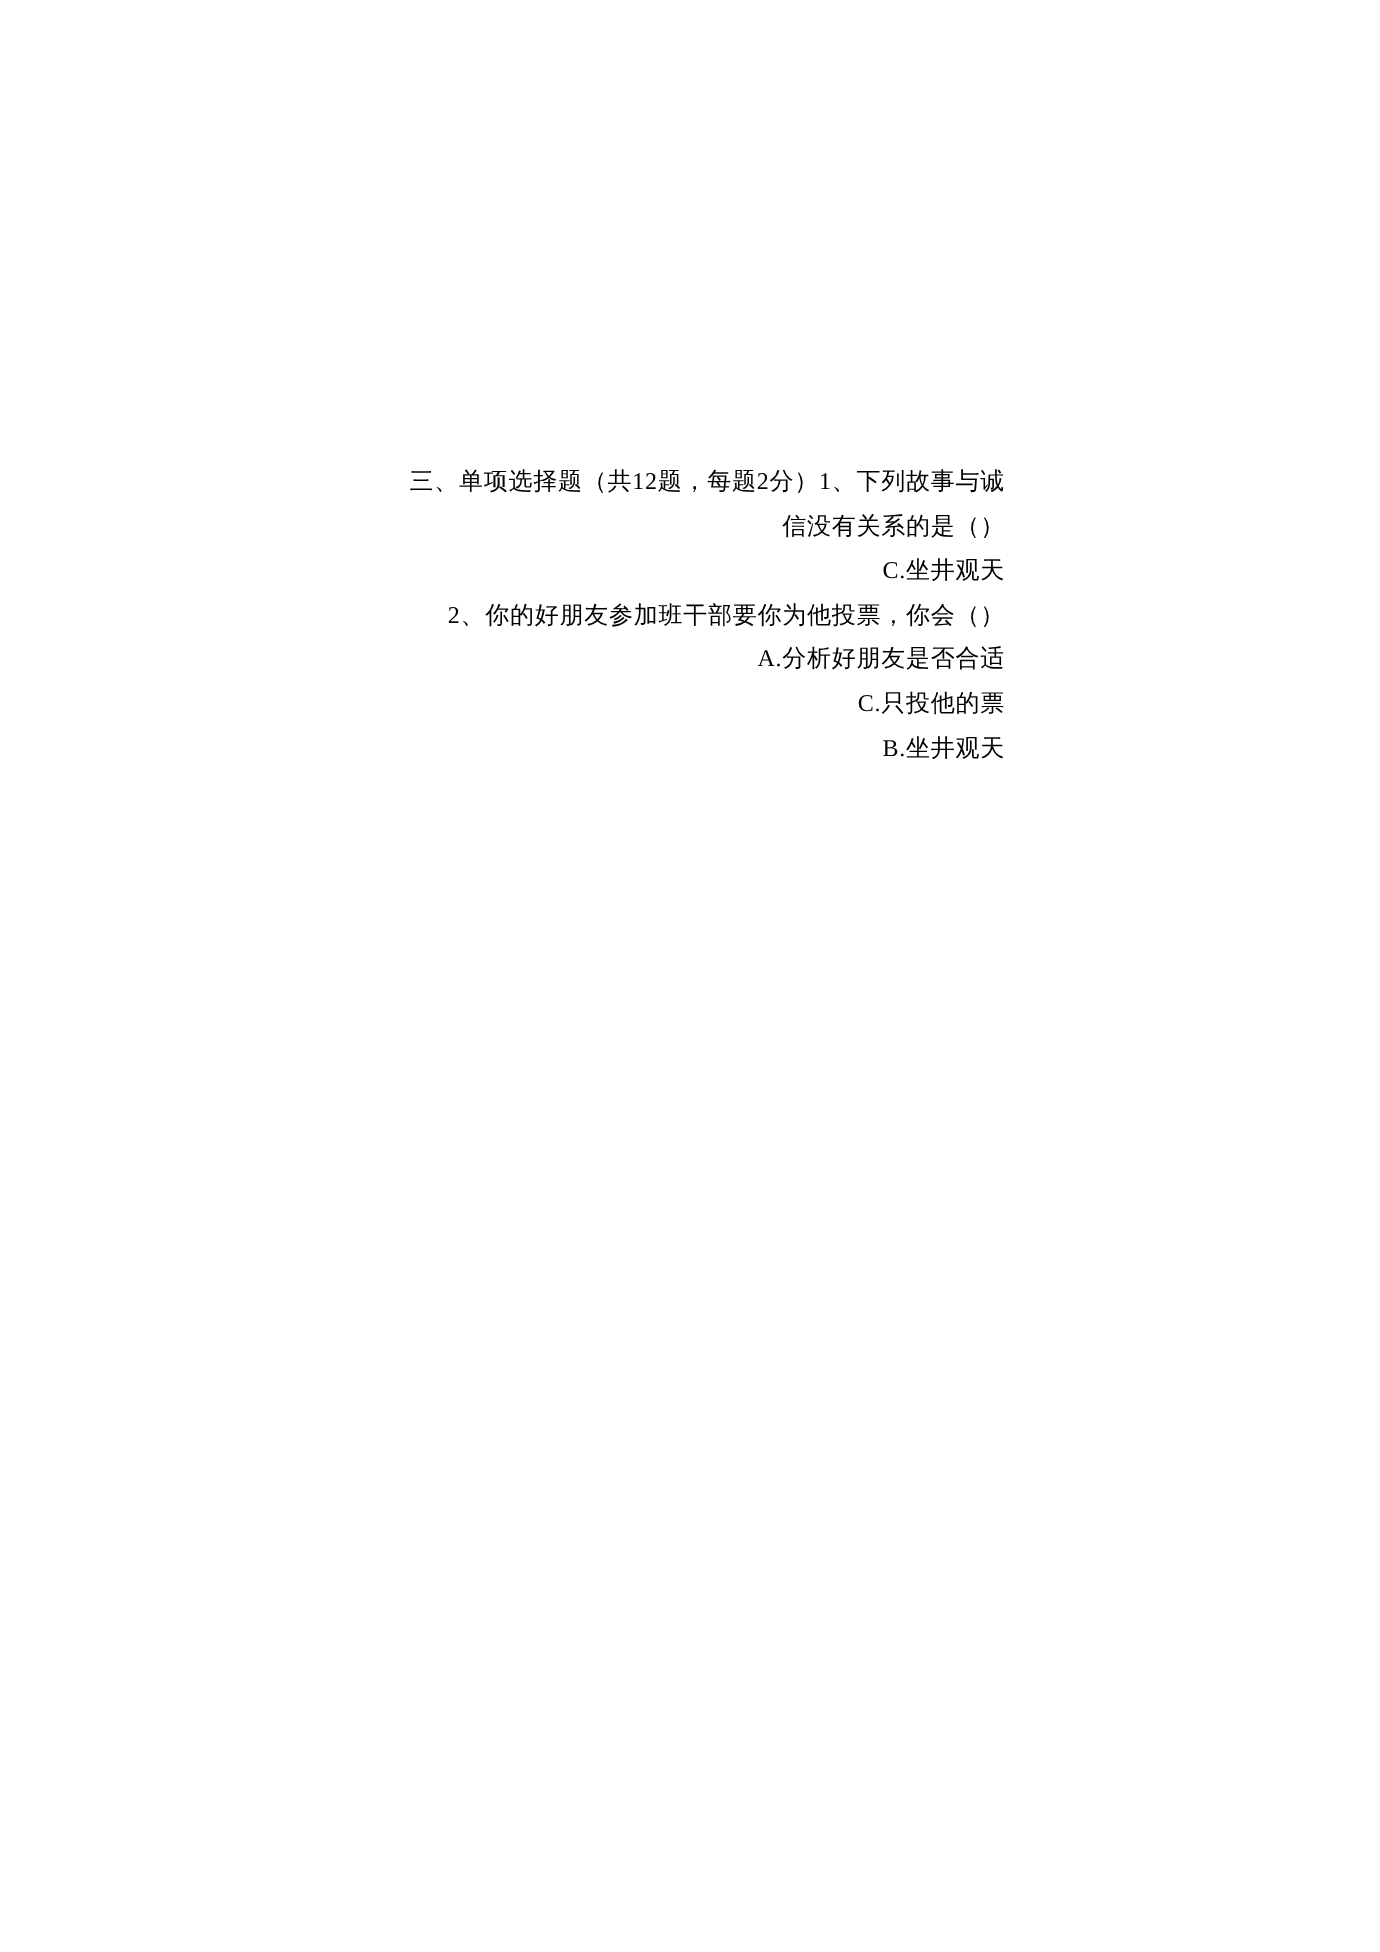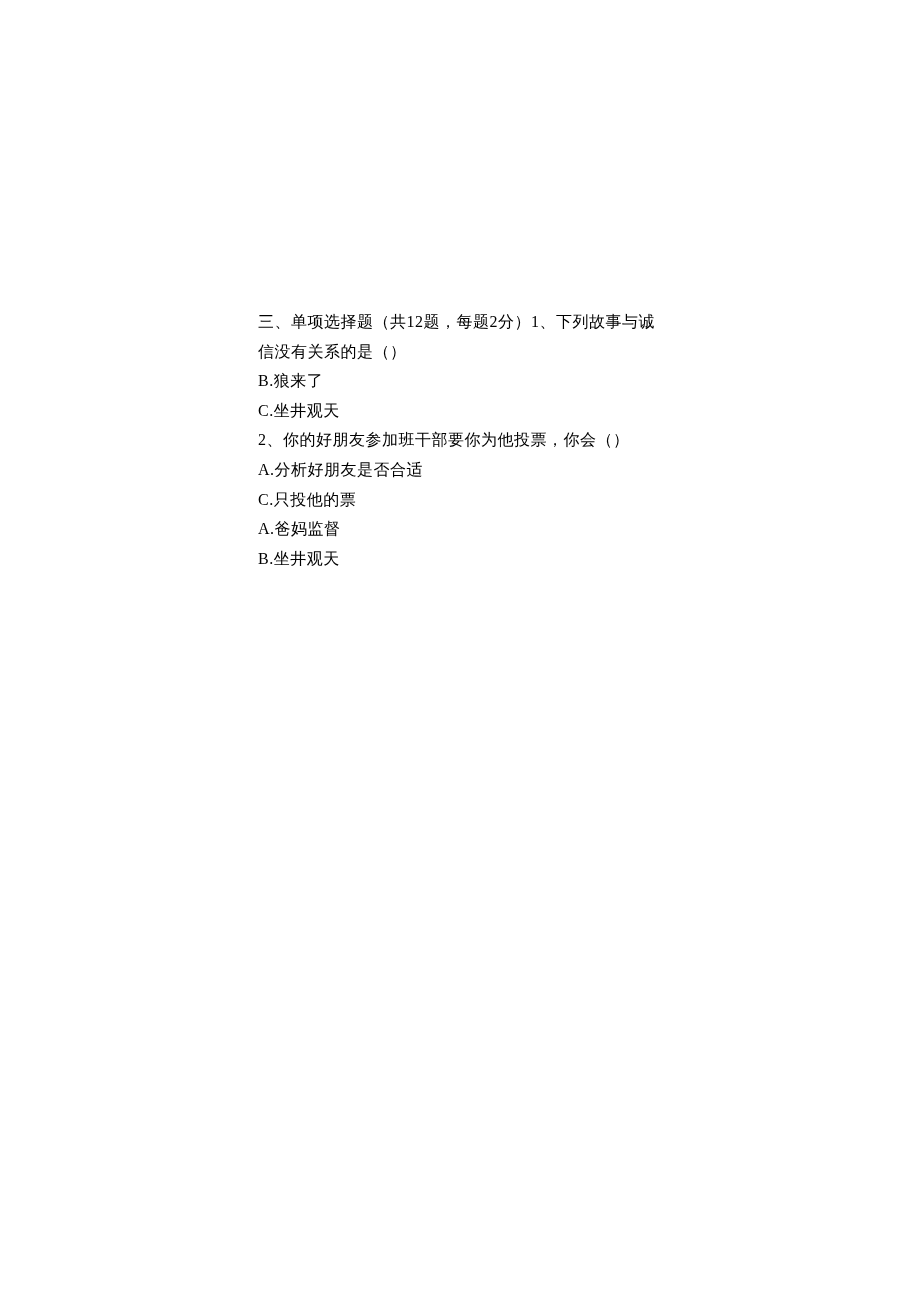--- a/index.html
+++ b/index.html
@@ -16,29 +16,27 @@
       line-height: 1.85;
       color: #000000;
     }
     .content {
       padding-top: 307px;
       padding-left: 258px;
       padding-right: 250px;
     }
     .line {
       display: block;
-      text-align: left;
+      text-align: right;
       letter-spacing: 0.5px;
     }
   </style>
 </head>
 <body>
 
 <div class="content">
   <span class="line">三、单项选择题（共12题，每题2分）1、下列故事与诚信没有关系的是（）</span>
-  <span class="line">B.狼来了</span>
   <span class="line">C.坐井观天</span>
   <span class="line">2、你的好朋友参加班干部要你为他投票，你会（）</span>
   <span class="line">A.分析好朋友是否合适</span>
   <span class="line">C.只投他的票</span>
-  <span class="line">A.爸妈监督</span>
   <span class="line">B.坐井观天</span>
 </div>
 
 </body></html>

